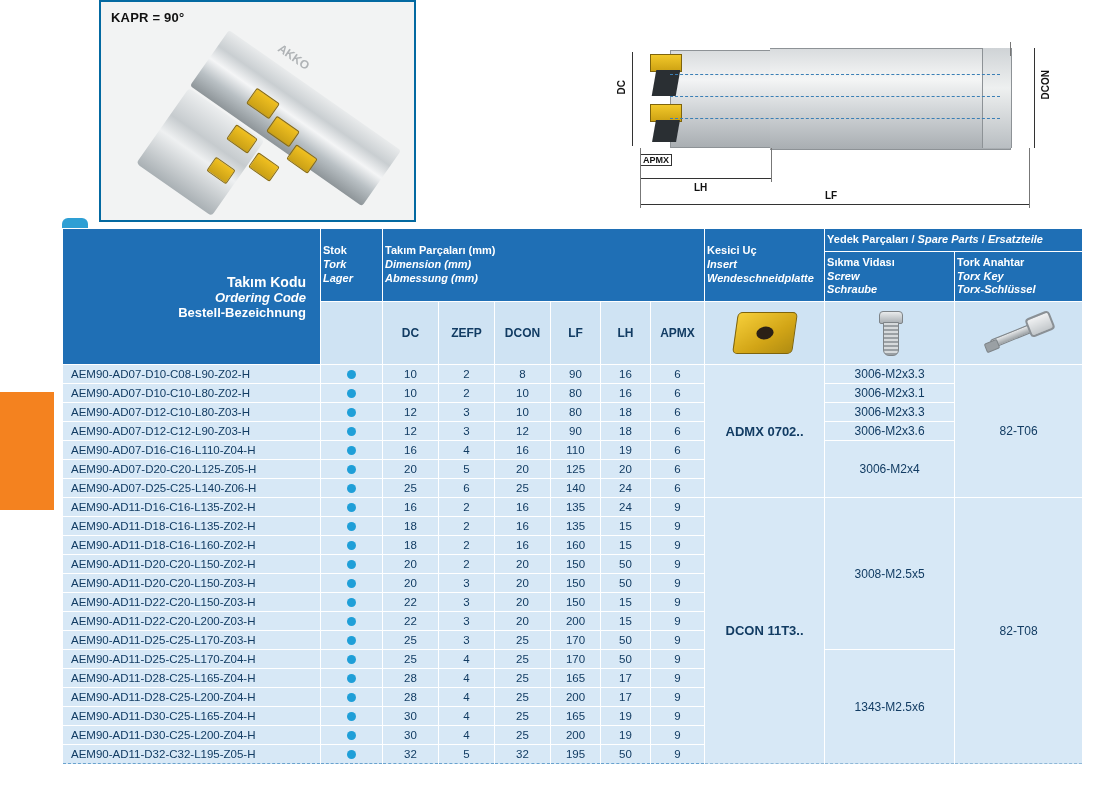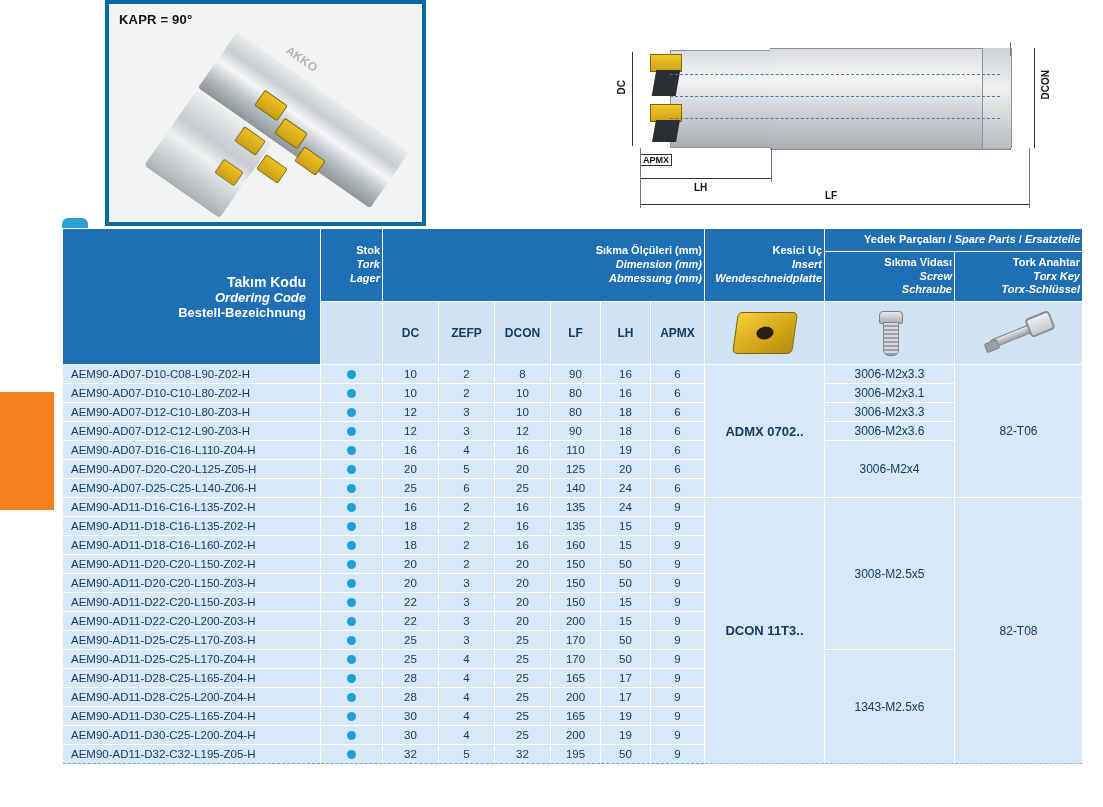--- a/index.html
+++ b/index.html
@@ -8,22 +8,22 @@
     background:#ffffff;
     font-family:"Liberation Sans", sans-serif;
     position:relative;
     overflow:hidden;
   }
 
   
   .top-area{position:relative;width:1103px;height:218px;}
 
   .photo-box{
-    position:absolute;left:105px;top:0;width:313px;height:218px;
-    border:4px solid #0369a1;background:#f2f3f3;overflow:hidden;
+    position:absolute;left:99px;top:0;width:313px;height:218px;
+    border:2px solid #0369a1;background:#f2f3f3;overflow:hidden;
   }
   .photo-box .kapr{
     position:absolute;left:10px;top:8px;font-size:13px;font-weight:bold;color:#111;
     letter-spacing:.2px;z-index:5;
   }
   
   .mill-wrap{position:absolute;left:0;top:0;width:313px;height:218px;}
   .mill-shank{
     position:absolute;left:128px;top:28px;width:210px;height:68px;
     background:linear-gradient(180deg,#e9ebec 0%,#c9ced1 28%,#f4f5f6 50%,#b9c0c4 74%,#8e9599 100%);
@@ -108,21 +108,21 @@
   th,td{border:1px solid #ffffff;padding:0;}
 
   .code-head{
     background:#1f6fb5;color:#fff;text-align:right;padding:10px 14px;vertical-align:middle;
   }
   .code-head .l1{font-size:14px;font-weight:bold;}
   .code-head .l2{font-size:13px;font-style:italic;margin-left:44px;}
   .code-head .l3{font-size:13px;}
 
   .grp-head{
-    background:#1f6fb5;color:#fff;text-align:right;font-size:11px;line-height:1.25;padding:4px 2px;
+    background:#1f6fb5;color:#fff;text-align:left;font-size:11px;line-height:1.25;padding:4px 2px;
   }
   .grp-head .it{font-style:italic;}
 
   .col-head{
     background:#cfe3f3;color:#123c63;text-align:center;font-size:12px;font-weight:bold;
     height:62px;vertical-align:middle;
   }
   .icon-head{background:#cfe3f3;text-align:center;vertical-align:middle;height:62px;}
 
   td.code{
@@ -254,21 +254,21 @@
         <div class="l1">Takım Kodu</div>
         <div class="l2">Ordering Code</div>
         <div class="l3">Bestell-Bezeichnung</div>
       </th>
       <th class="grp-head" rowspan="2">
         <div>Stok</div>
         <div class="it">Tork</div>
         <div class="it">Lager</div>
       </th>
       <th class="grp-head" colspan="6" rowspan="2">
-        <div>Sıkma Ölçüleri (mm)</div>
+        <div>Takım Parçaları (mm)</div>
         <div class="it">Dimension (mm)</div>
         <div class="it">Abmessung (mm)</div>
       </th>
       <th class="grp-head" rowspan="2">
         <div>Kesici Uç</div>
         <div class="it">Insert</div>
         <div class="it">Wendeschneidplatte</div>
       </th>
       <th class="grp-head" colspan="2">
         <span>Yedek Parçaları</span>

